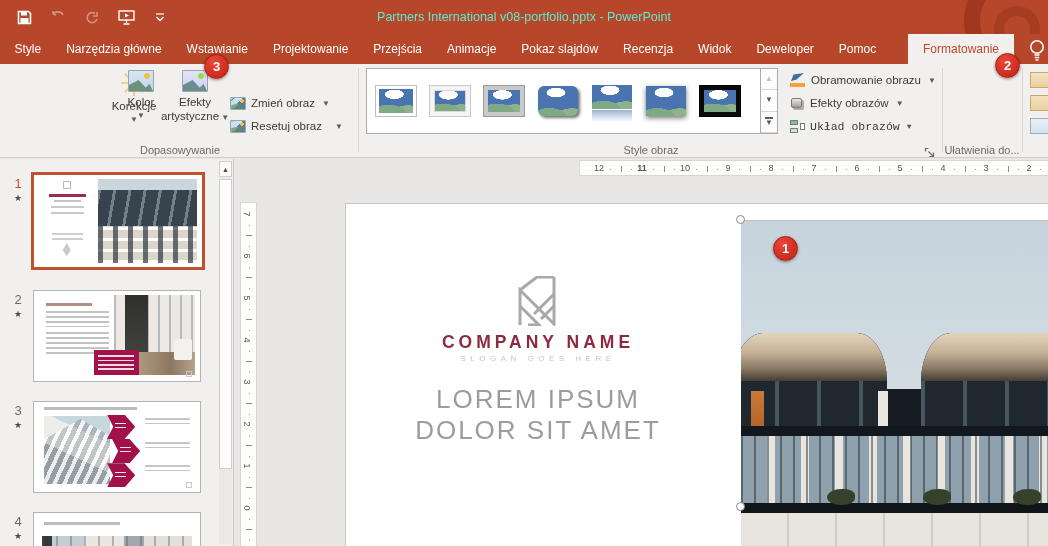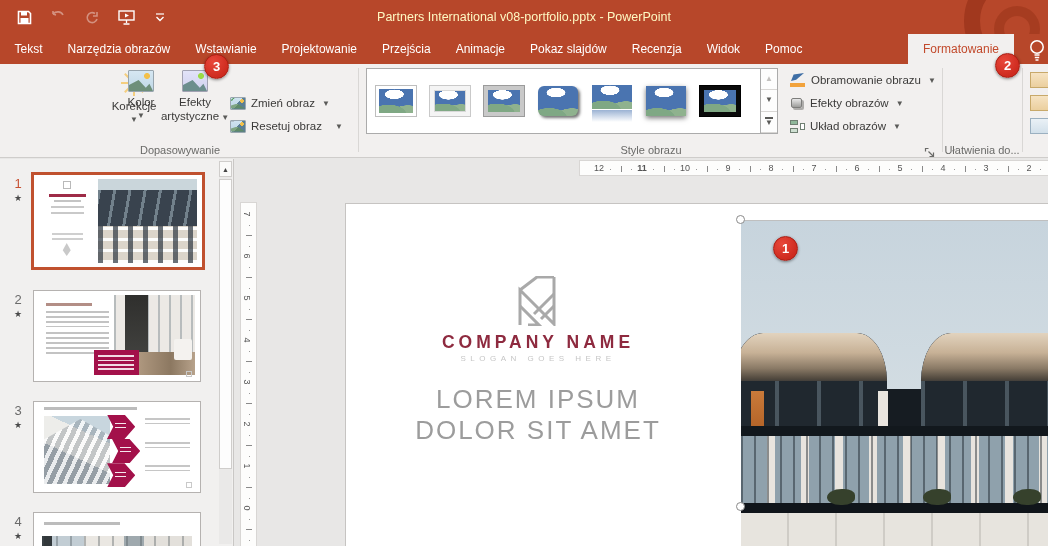--- a/index.html
+++ b/index.html
@@ -12,21 +12,21 @@
   .titlebar { position:absolute; left:0; top:0; width:1048px; height:34px; background:var(--app-red); }
   .deco { position:absolute; right:-26px; top:-34px; width:110px; height:110px; border-radius:50%;
           border:16px solid rgba(120,30,8,.35); }
   .deco2 { position:absolute; right:8px; top:6px; width:46px; height:46px; border-radius:50%;
            border:10px solid rgba(130,35,10,.30); }
   .qat { position:absolute; left:14px; top:0; height:34px; display:flex; align-items:center; gap:14px; }
   .qat .qbtn { width:20px; height:20px; display:flex; align-items:center; justify-content:center; color:#fff; }
   .qbtn.dim { opacity:.40; }
   .qbtn svg { display:block; }
   .title { position:absolute; left:0; top:0; width:1048px; height:34px; display:flex; align-items:center;
-           justify-content:center; color:#fef9c3; font-size:12.5px; pointer-events:none; }
+           justify-content:center; color:#5eead4; font-size:12.5px; pointer-events:none; }
   .ctx-header { position:absolute; left:908px; top:0; width:106px; height:34px; background:var(--ctx-red);
                 color:#F5DCD3; font-size:12px; display:flex; align-items:center; justify-content:center; }
 
   
   .tabrow { position:absolute; left:0; top:34px; width:1048px; height:30px; background:var(--app-red); }
   #tab-strip { position:absolute; left:2px; top:0; height:30px; display:flex; }
   .tab { color:#fff; font-size:12px; padding:0 12.5px; display:flex; align-items:center; white-space:nowrap; }
   .active-tab { position:absolute; left:908px; top:0; width:106px; height:30px; background:#F2F0EF;
                 color:#C24A2C; font-size:12px; display:flex; align-items:center; justify-content:center; }
   .bulb { position:absolute; left:1028px; top:4px; width:20px; height:24px; color:#fff; }
@@ -295,29 +295,30 @@
             <path d="M1 2 h8" stroke="#fff" stroke-width="1.2"></path>
             <path d="M1.5 5 l3.5 3.5 L8.5 5" fill="none" stroke="#fff" stroke-width="1.4"></path>
           </svg>
       </span>
     </div>
     <div class="title">Partners International v08-portfolio.pptx  -  PowerPoint</div>
   </header>
 
   <nav class="tabrow">
     <div id="tab-strip">
-        <span class="tab">Tekst</span>
-        <span class="tab">Narzędzia obrazów</span>
+        <span class="tab">Style</span>
+        <span class="tab">Narzędzia główne</span>
         <span class="tab">Wstawianie</span>
         <span class="tab">Projektowanie</span>
         <span class="tab">Przejścia</span>
         <span class="tab">Animacje</span>
         <span class="tab">Pokaz slajdów</span>
         <span class="tab">Recenzja</span>
         <span class="tab">Widok</span>
+        <span class="tab">Deweloper</span>
         <span class="tab">Pomoc</span>
       </div>
     <div class="active-tab">Formatowanie</div>
     <span class="bulb">
       <svg width="18" height="24" viewBox="0 0 18 24">
           <circle cx="9" cy="9" r="6.2" fill="none" stroke="#fff" stroke-width="1.5"></circle>
           <path d="M6.5 17 h5 M6.8 19.5 h4.4 M7.5 22 h3" stroke="#fff" stroke-width="1.4"></path>
         </svg>
     </span>
   </nav>
@@ -403,30 +404,30 @@
       <span>Obramowanie obrazu</span>
       <span class="dd-inline">▼</span>
     </div>
     <div class="sbtn" style="left:786px; top:29px; width:150px;">
       <span class="pe-icon">
           <span class="sq"></span>
         </span>
       <span>Efekty obrazów</span>
       <span class="dd-inline">▼</span>
     </div>
-    <div class="sbtn" style="left:786px; top:52px; width:150px;">
+    <div class="sbtn" style="left:786px; top:52px; width:150px;font-family:Liberation Mono, monospace;">
       <span class="pl-icon">
           <i></i>
           <i></i>
           <i></i>
         </span>
       <span>Układ obrazów</span>
       <span class="dd-inline">▼</span>
     </div>
-    <div class="grp-label" style="left:366px; width:570px;">Style obrazu</div>
+    <div class="grp-label" style="left:366px; width:570px;">Style obraz</div>
     <span class="launcher">
       <svg width="11" height="11" viewBox="0 0 11 11">
           <path d="M1.5 4.5 v-3 h3" fill="none" stroke="#6a6a68" stroke-width="1.2"></path>
           <path d="M4.5 4.5 l5 5 M9.5 5.5 v4 h-4" fill="none" stroke="#6a6a68" stroke-width="1.2"></path>
         </svg>
     </span>
     <div class="vsep" style="left:942px;"></div>
 
     <div class="grp-label" style="left:938px; width:88px;">Ułatwienia do...</div>
     <div class="vsep" style="left:1022px;"></div>

